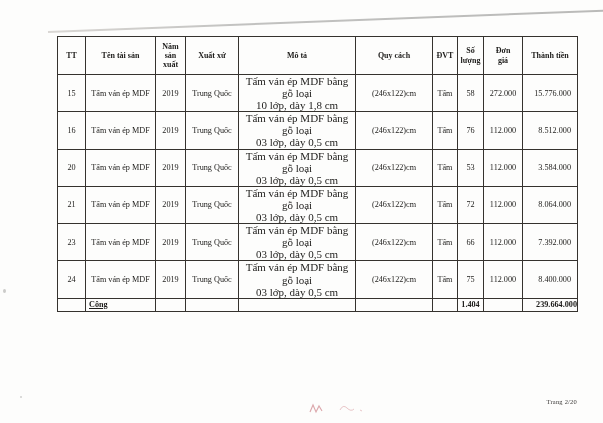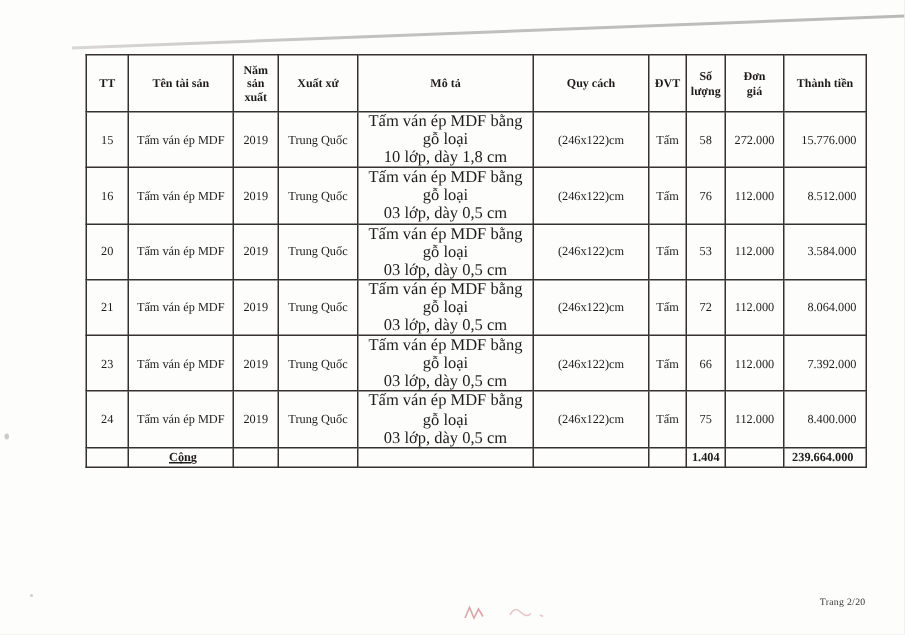--- a/index.html
+++ b/index.html
@@ -30,22 +30,22 @@
     font-weight:700; font-size:8px; line-height:1.15; text-align:center;
     padding:2px 0; height:33px;
   }
   .asset-table td {
     font-size:8.2px; line-height:1.1; text-align:center; padding:0; height:19px;
   }
   td.c-desc { font-size:11px; }
   td.c-desc div { display:block; }
   td.c-amount { text-align:right; padding-right:6px; }
   tr.total-row td { height:12px; font-weight:700; }
-  tr.total-row td.c-name { text-align:center; padding-left:3px;text-decoration:underline; }
-  tr.total-row td.c-amount { padding-right:8px; }
+  tr.total-row td.c-name { text-align:left; padding-left:3px;text-decoration:underline; }
+  tr.total-row td.c-amount { padding-right:0; }
 
   .red-mark { position:absolute; left:300px; top:399px; }
   .page-number {
     position:absolute; left:531px; top:398px; width:46px;
     font-size:6.5px; color:#3c3a38; text-align:right; letter-spacing:.2px;
   }
 </style>
 </head>
 <body>
 

